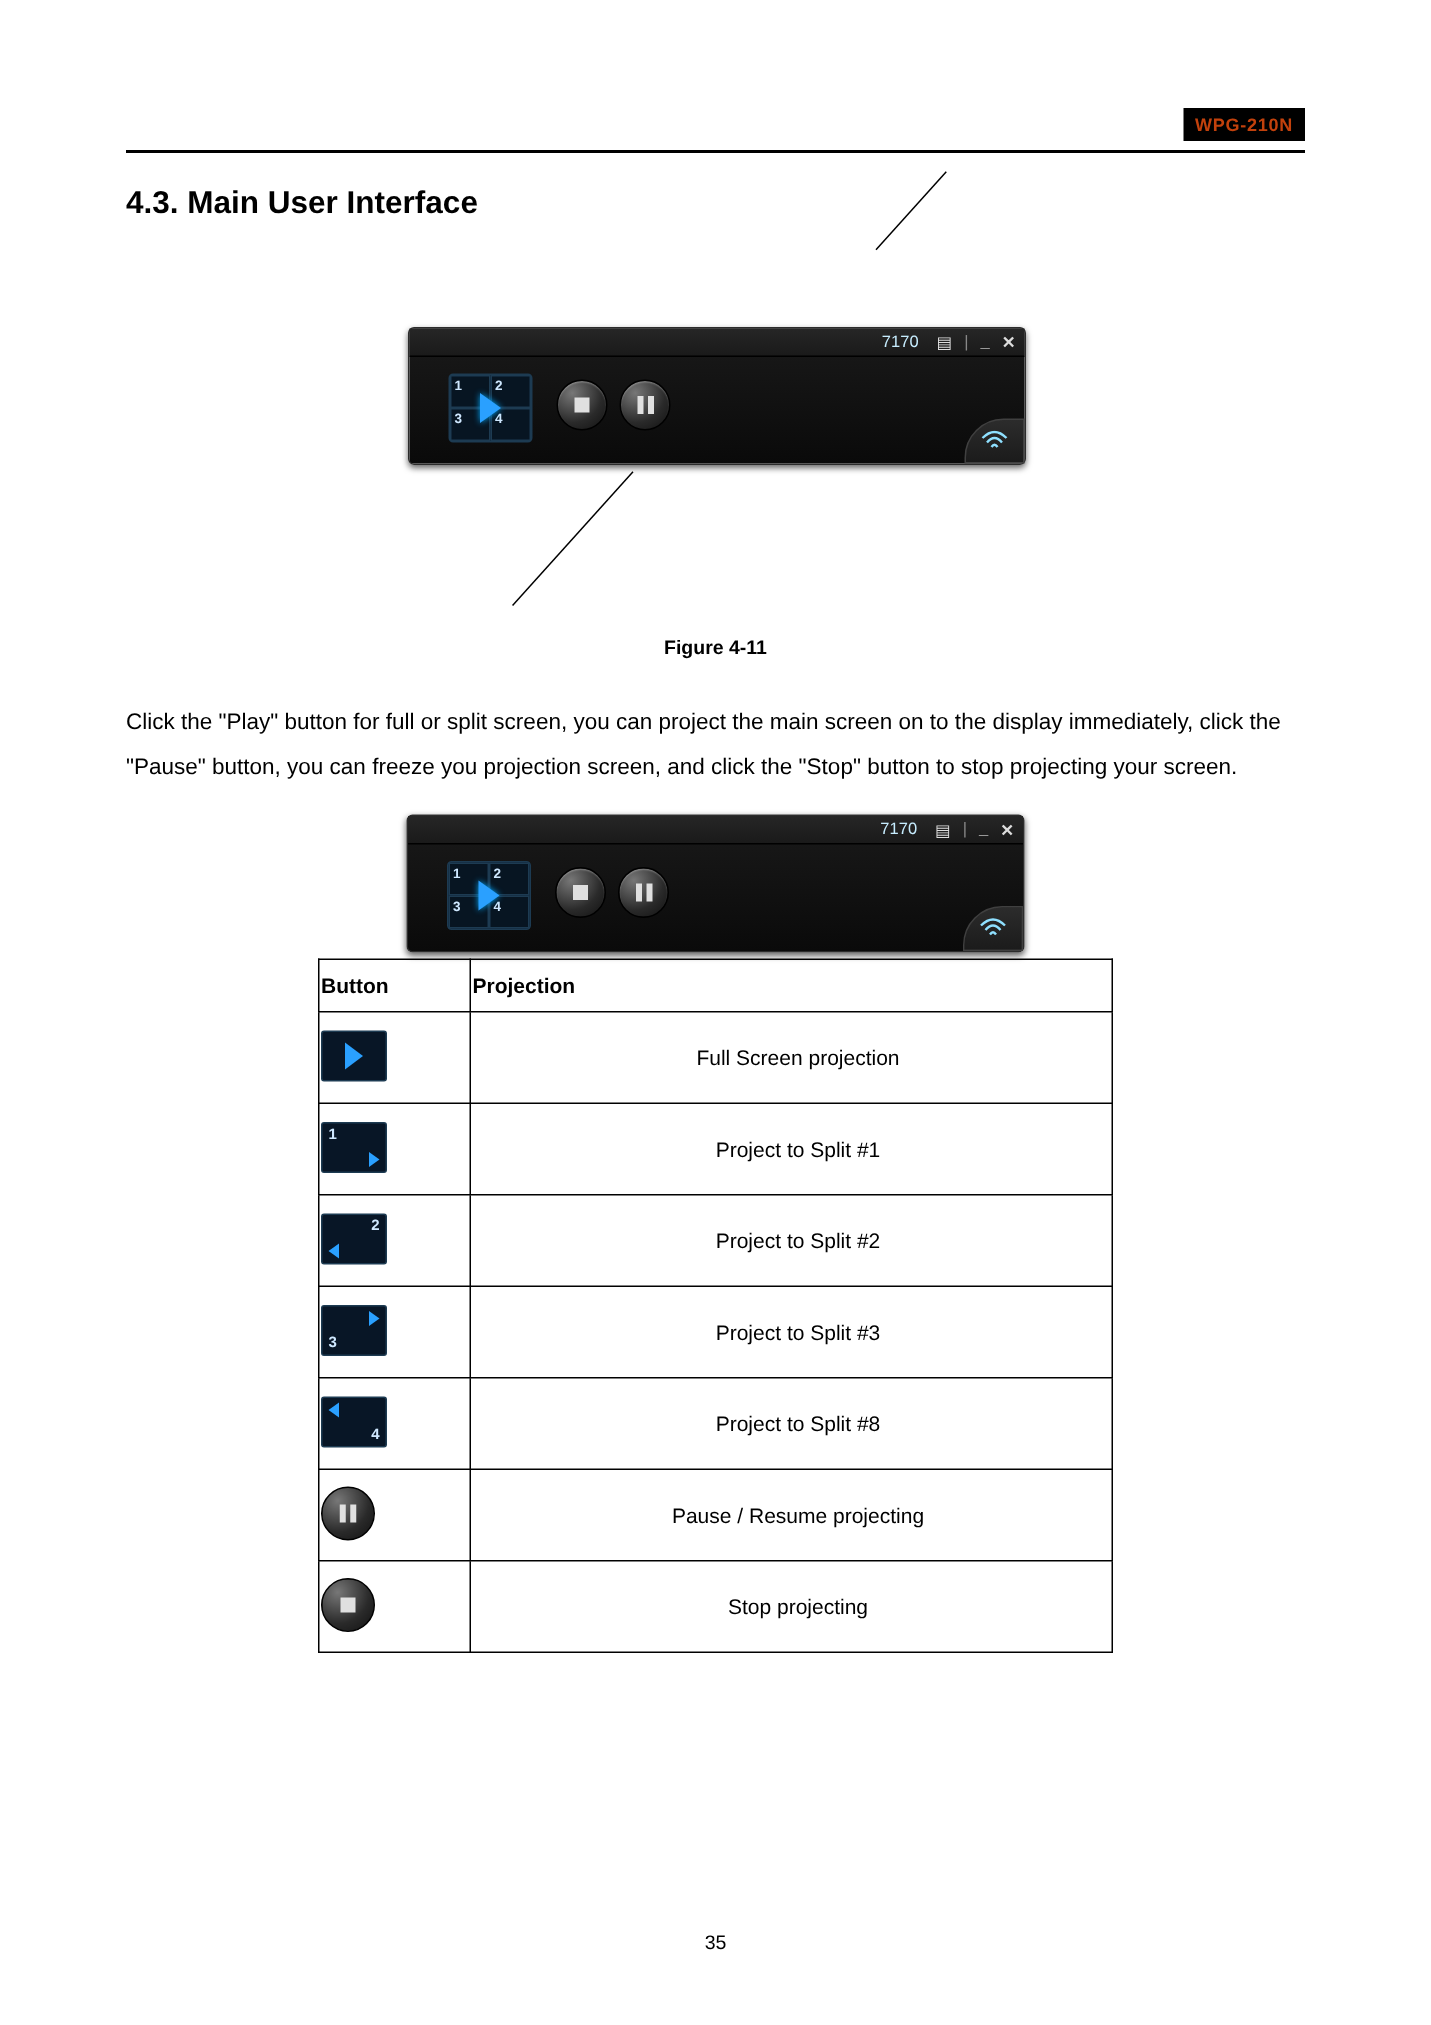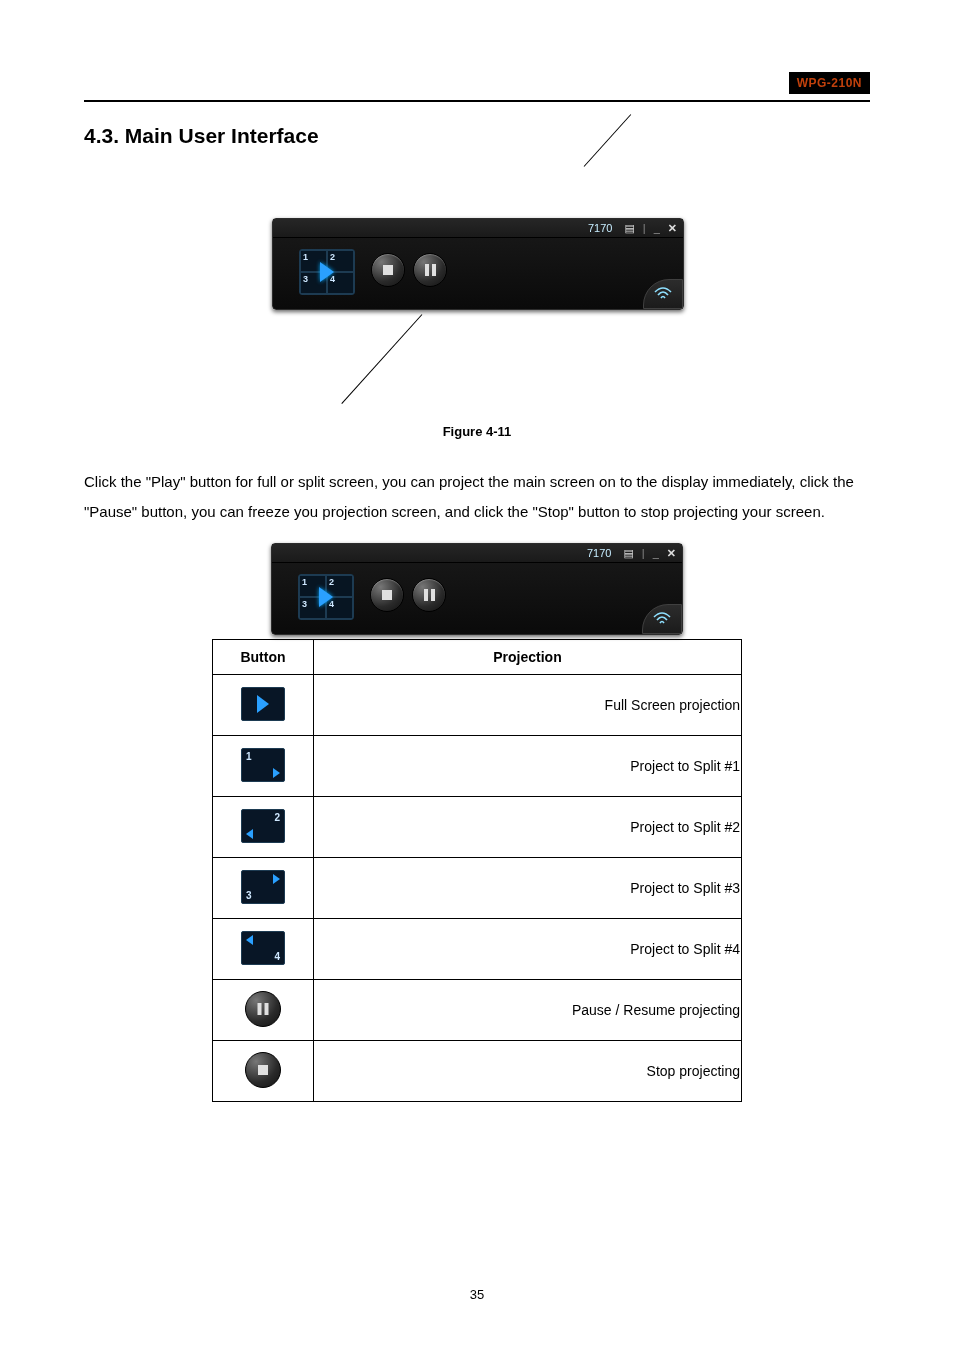--- a/index.html
+++ b/index.html
@@ -186,27 +186,27 @@
 
   
   .desc-table {
     border-collapse: collapse;
     margin: 0 auto;
     width: 530px;
   }
   .desc-table th, .desc-table td {
     border: 1px solid #000;
     height: 58px;
-    text-align: center;
+    text-align: left;
     vertical-align: middle;
     font-size: 14px;
   }
   .desc-table thead th { height: 32px; font-weight: bold; }
   .desc-table td.icon { width: 98px; }
-  .desc-table td.desc { text-align: right; padding-left: 10px; }
+  .desc-table td.desc { text-align: center; padding-left: 10px; }
 
   
   .tbl-icon {
     display:inline-block;
     width: 42px; height: 32px;
     background:#081626;
     border:1px solid #1d3b52;
     position:relative;
     border-radius:2px;
   }
@@ -375,21 +375,21 @@
           </span>
         </td>
         <td class="desc">Project to Split #3</td>
       </tr>
       <tr>
         <td class="icon">
           <span class="tbl-icon q4">
             <span class="num">4</span><span class="mini-tri"></span>
           </span>
         </td>
-        <td class="desc">Project to Split #4</td>
+        <td class="desc">Project to Split #8</td>
       </tr>
       <tr>
         <td class="icon">
           <span class="tbl-round"><span class="pp">
                 <span></span>
                 <span></span>
               </span></span>
         </td>
         <td class="desc">Pause / Resume projecting</td>
       </tr>

